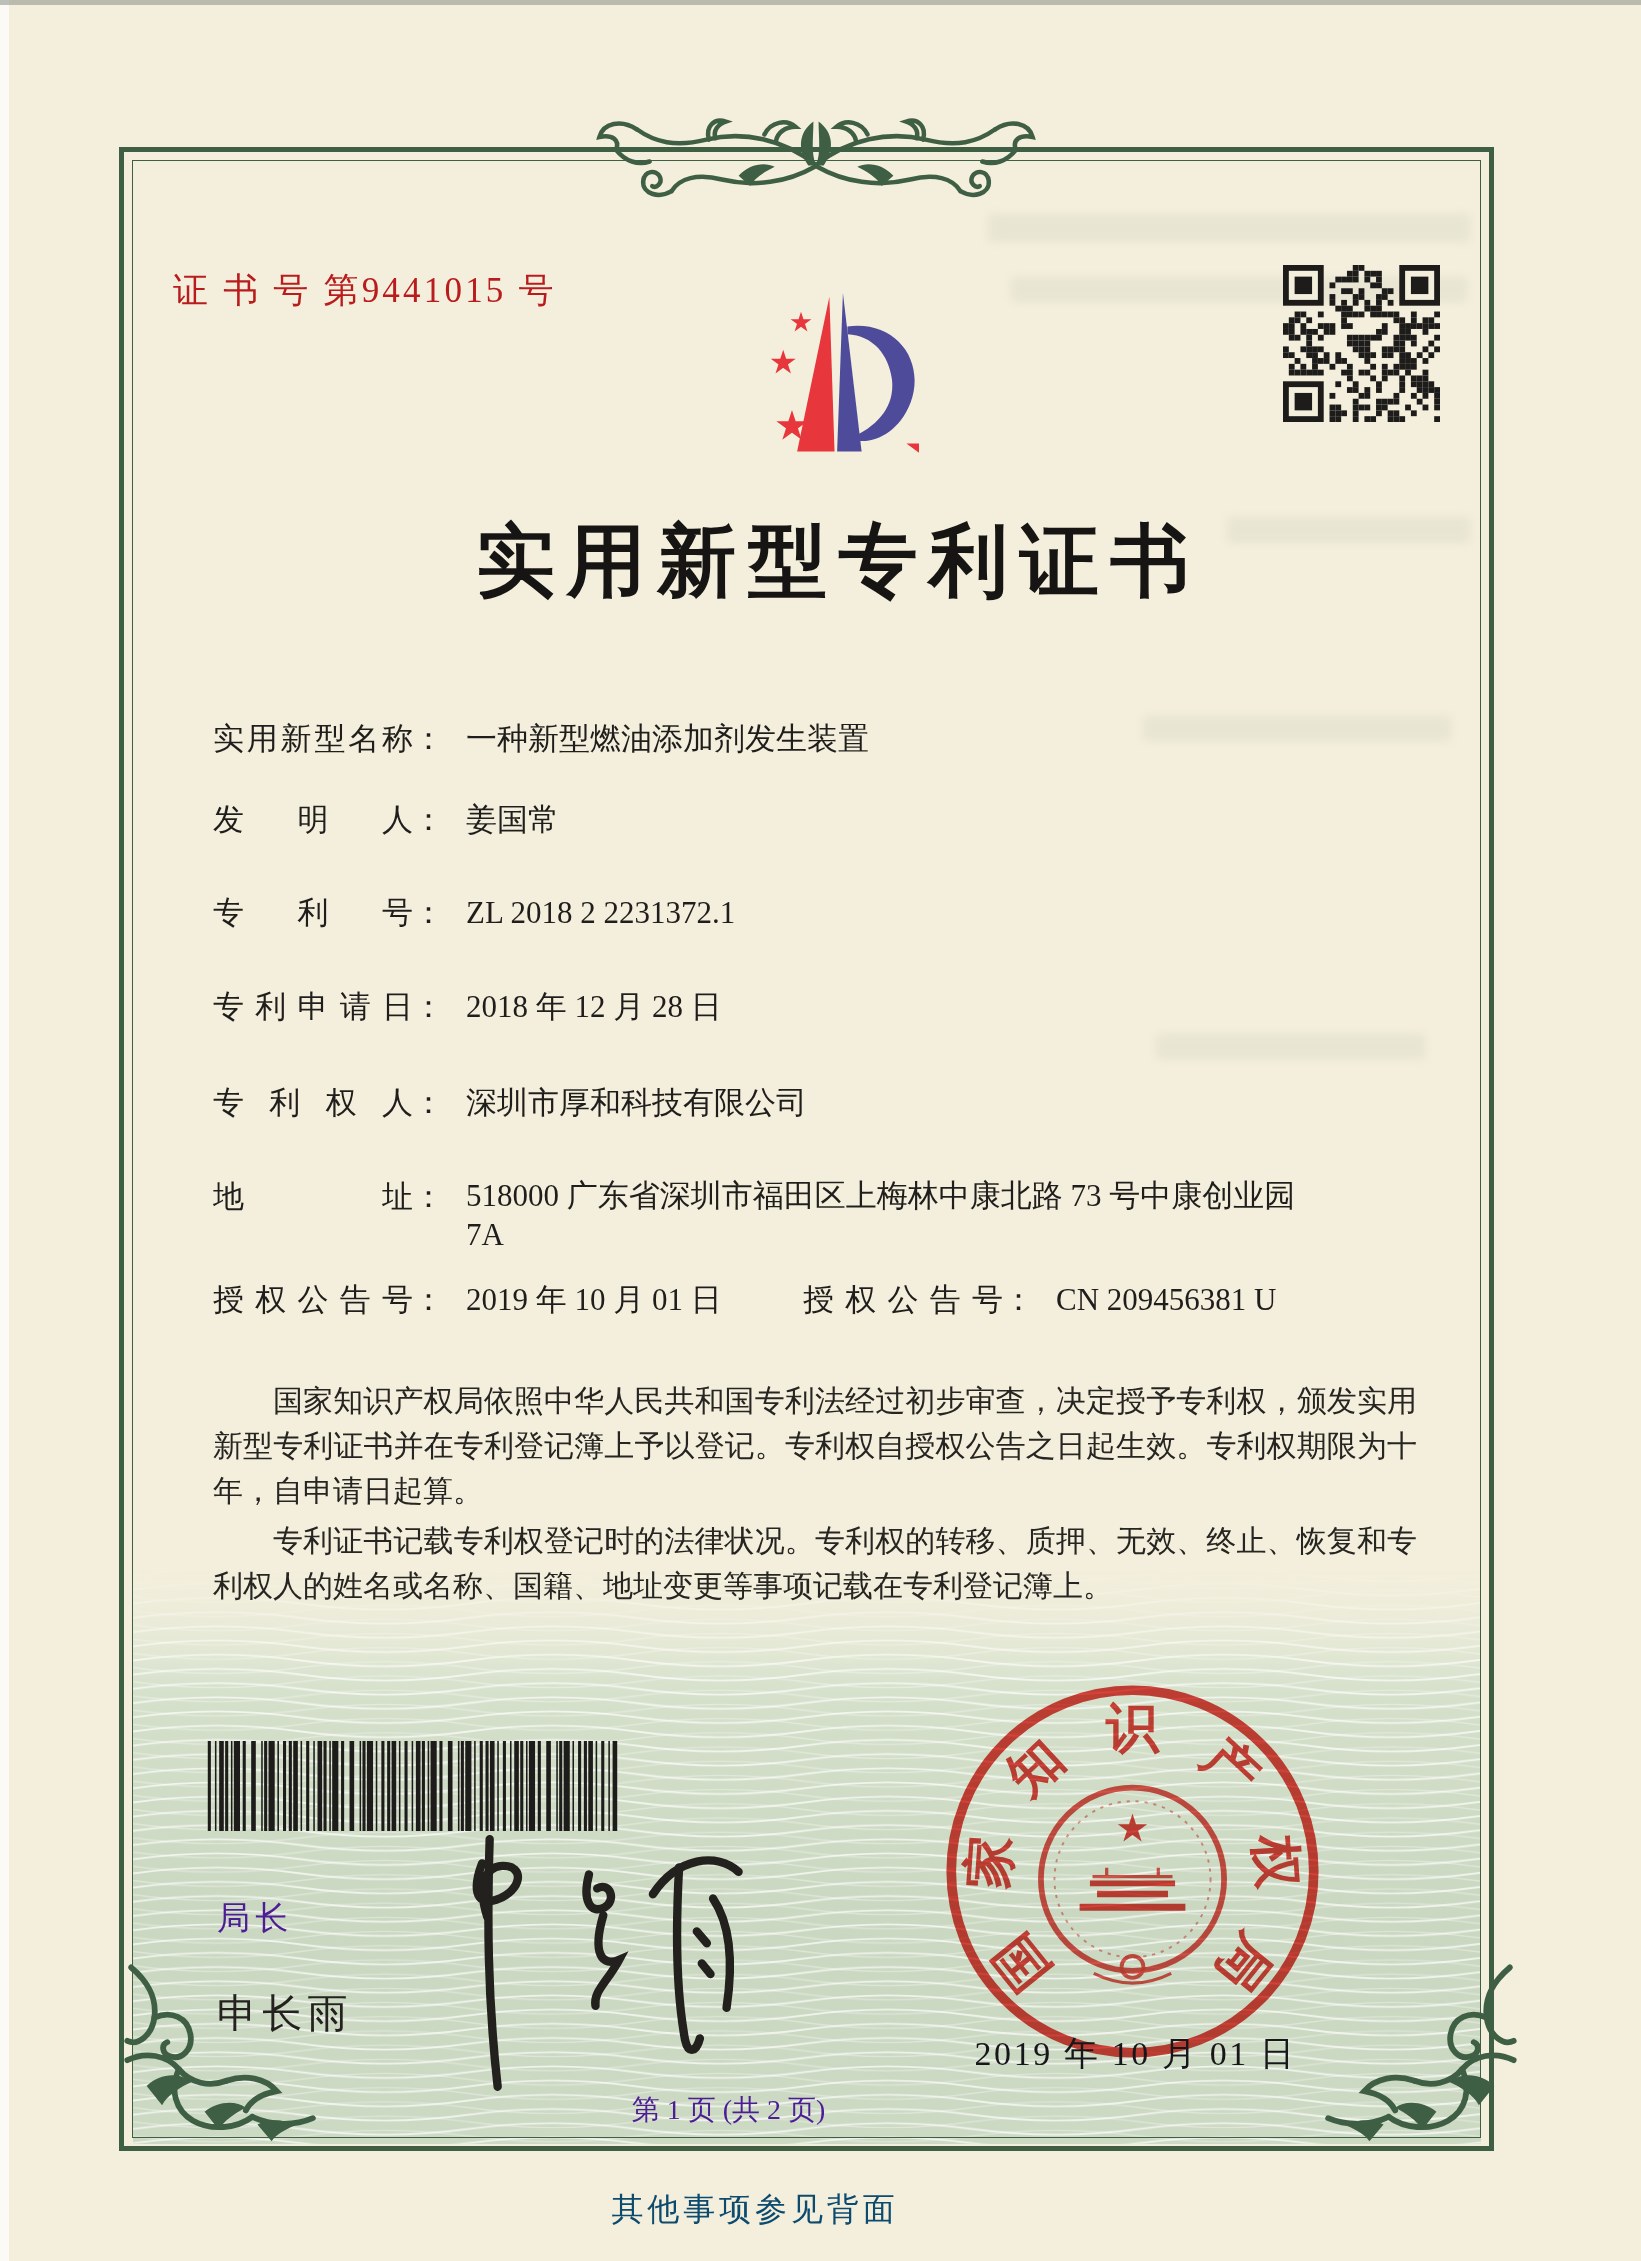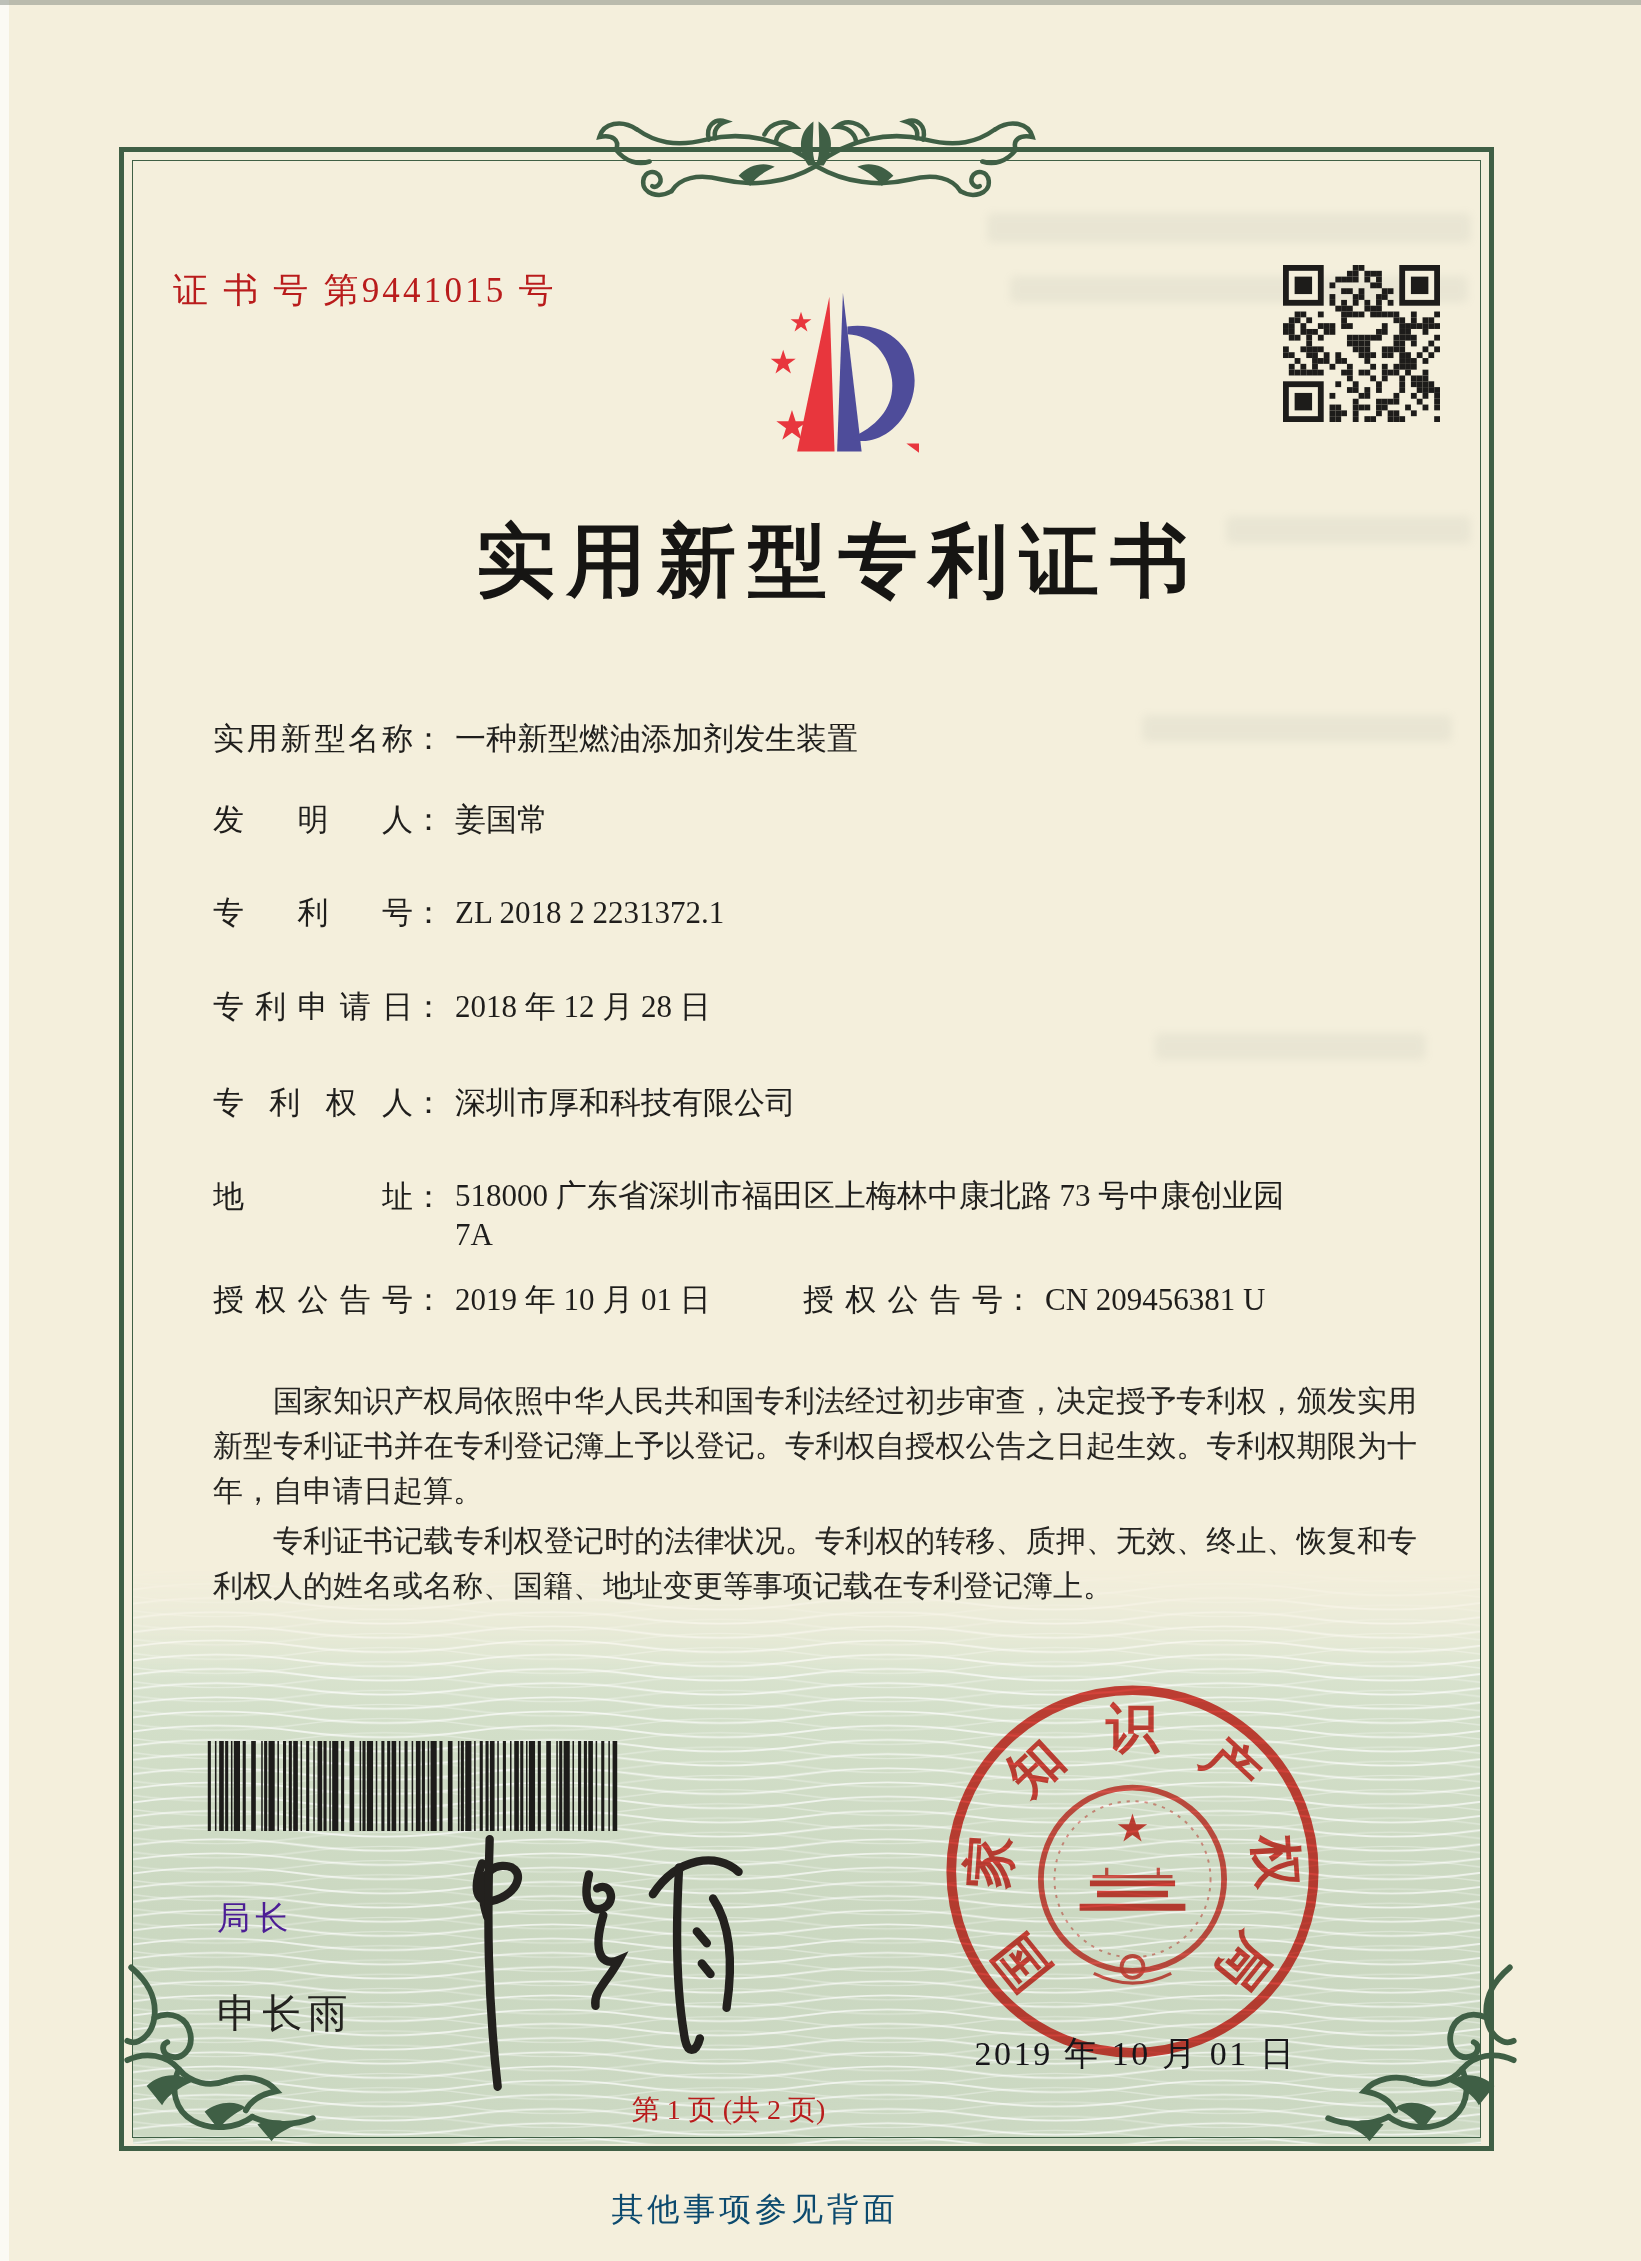--- a/index.html
+++ b/index.html
@@ -18,40 +18,40 @@
   .frame-outer{left:119px;top:147px;width:1375px;height:2004px;border:5.2px solid #3f5f45;box-sizing:border-box;}
   .frame-inner{left:132px;top:160px;width:1349px;height:1978px;border:1.9px solid #3f5f45;box-sizing:border-box;}
   
   .cert-no{left:173px;top:267px;font-size:35px;letter-spacing:3.2px;color:#b91c1c;}
   .logo{left:703px;top:263px;width:216px;height:194px;}
   .qr{left:1283px;top:265px;width:157px;height:157px;}
   .title{left:119px;top:509px;width:1375px;text-align:center;font-size:79px;letter-spacing:11.6px;color:#161513;font-weight:600;margin-left:32px;}
   
   .row{left:213px;height:40px;font-size:31px;white-space:nowrap;}
   .lbl{display:inline-block;width:200px;text-align:justify;text-align-last:justify;vertical-align:top;}
-  .val{margin-left:11px;}
+  .val{margin-left:22px;}
   .addr-val{display:inline-block;vertical-align:top;width:871px;white-space:normal;line-height:39px;}
   .row2{left:803px;}
   
   .para{left:213px;width:1204px;font-size:30px;line-height:45px;text-align:justify;text-indent:2em;color:#262522;margin-top:36px;}
   
   .band{left:133px;top:1568px;width:1348px;height:576px;
     background:linear-gradient(#e7ecdb, #d3dfc9 26%, #cbd8c1 60%, #ccd9c3);
     -webkit-mask-image:linear-gradient(transparent, #000 110px);
     mask-image:linear-gradient(transparent, #000 110px);}
   .band svg{display:block;width:100%;height:100%;}
   
   .barcode{left:207px;top:1741px;width:413px;height:90px;}
   .director-label{left:217px;top:1896px;font-size:33px;letter-spacing:5.2px;color:#4c1d95;}
   .director-name{left:217px;top:1986px;font-size:40px;letter-spacing:5.2px;color:#23221f;}
   .signature{left:379px;top:1799px;width:387px;height:316px;transform:rotate(-2deg);}
   .seal{left:939px;top:1678px;width:387px;height:387px;mix-blend-mode:multiply;}
   .sealch{position:absolute;left:50%;top:50%;font-size:53px;color:#e0453e;font-weight:700;}
   .seal-date{left:929px;top:2031px;width:413px;text-align:center;font-size:34px;letter-spacing:2.6px;color:#17161a;}
-  .page-info{left:580px;top:2091px;width:297px;text-align:center;font-size:28px;color:#b91c1c;}
+  .page-info{left:580px;top:2091px;width:297px;text-align:center;font-size:28px;color:#4c1d95;}
   .back-note{left:529px;top:2188px;width:452px;text-align:center;font-size:32px;letter-spacing:3.9px;color:#0c4a6e;}
   .orn{pointer-events:none;}
 </style>
 </head>
 <body>
 
 <div class="abs scan-left"></div>
 <div class="abs scan-top"></div>
 
 <div class="abs bleed" style="left:987px;top:213px;width:484px;height:30px;"></div>

